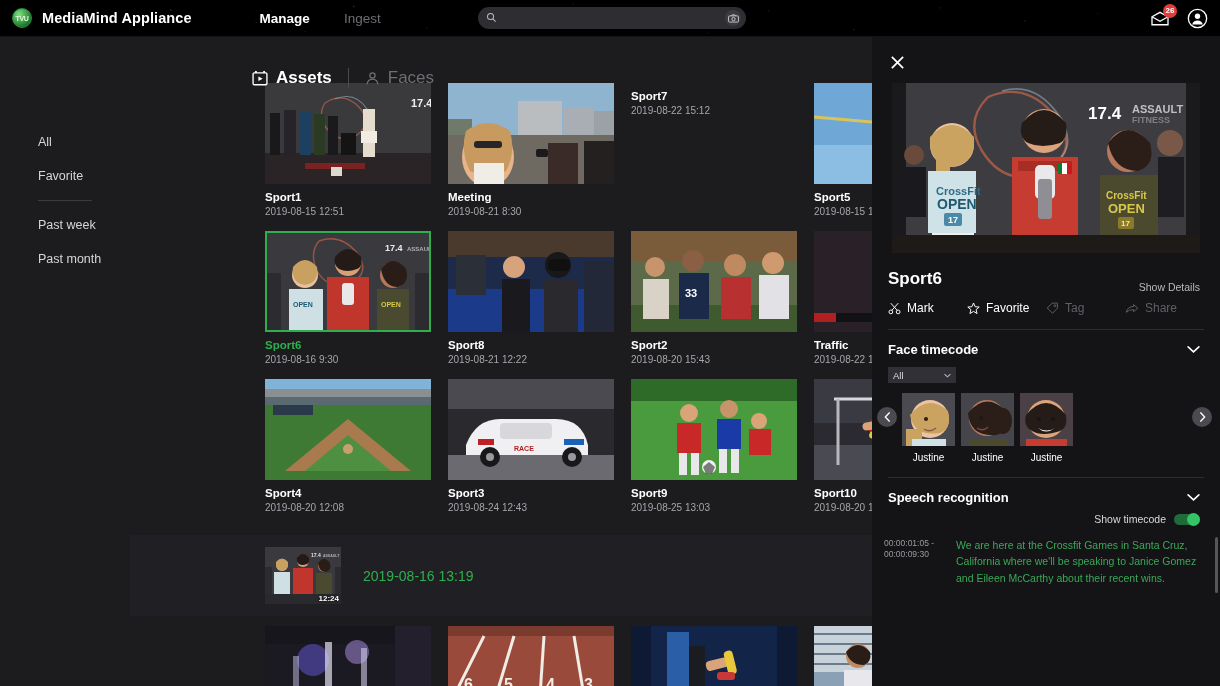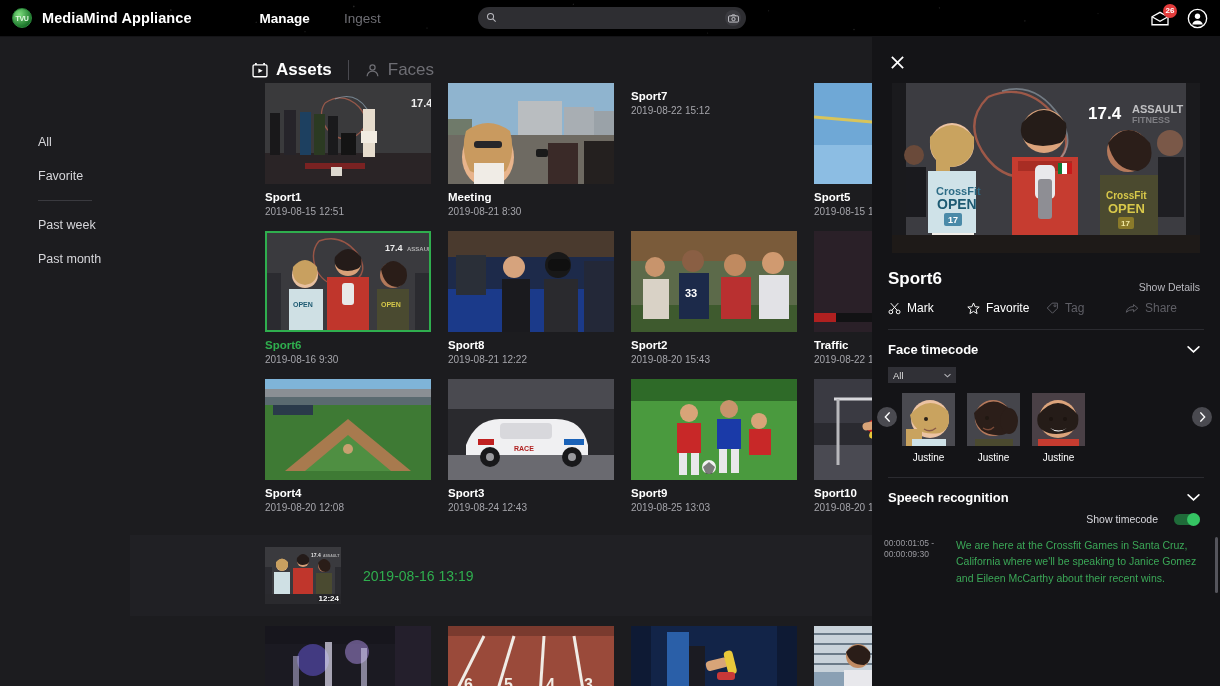--- a/index.html
+++ b/index.html
@@ -89,21 +89,21 @@
   
   .left-rail { width: 130px; min-width: 130px; background: #1c1c1f; padding-top: 88px; }
   .rail-item {
     font-size: 12.5px; color: #d6d6da; padding: 10px 0 10px 38px; cursor: pointer;
   }
   .rail-sep { height: 1px; background: #3a3a3f; margin: 7px 38px 7px 38px; }
 
   
   .center { flex: 1; background: #1c1c1f; position: relative; overflow: hidden; }
   .tabs {
-    position: absolute; left: 0; top: 10px; width: 100%; height: 46px;
+    position: absolute; left: 0; top: 18px; width: 100%; height: 46px;
     display: flex; align-items: center; padding-left: 122px; gap: 0;
     z-index: 5;
   }
   .tab { display: flex; align-items: center; gap: 8px; cursor: pointer; }
   .tab-label { font-size: 17px; font-weight: bold; color: #fff; }
   .tab.dim .tab-label { color: #6e6e74; font-weight: normal; }
   .tab-div { width: 1px; height: 20px; background: #4a4a50; margin: 0 16px; }
 
   .grid-scroll { position: absolute; inset: 46px 0 0 0; overflow: hidden; }
   .grid {
@@ -167,26 +167,26 @@
   }
 
   .faces-row { display: flex; align-items: flex-start; padding: 10px 0 0 0; position: relative; }
   .carousel-btn {
     width: 20px; height: 20px; border-radius: 50%; background: #4a4a50;
     display: flex; align-items: center; justify-content: center; cursor: pointer;
     position: absolute; top: 24px;
   }
   .carousel-btn.left { left: 5px; }
   .carousel-btn.right { right: 8px; }
-  .faces { display: flex; gap: 12px; margin-left: 30px; }
+  .faces { display: flex; gap: 6px; margin-left: 30px; }
   .face { width: 53px; }
   .face-img { width: 53px; height: 53px; background: #2e2e33; overflow: hidden; position: relative; }
   .face-name { font-size: 10px; color: #fff; text-align: center; margin-top: 6px; }
 
-  .timecode-row { display: flex; align-items: center; justify-content: flex-end; gap: 16px; padding: 8px 20px 0 0; }
+  .timecode-row { display: flex; align-items: center; justify-content: flex-end; gap: 8px; padding: 8px 20px 0 0; }
   .tc-label { font-size: 10.5px; color: #d8d8dd; }
   .toggle { width: 26px; height: 11px; border-radius: 6px; background: #1f6b39; position: relative; cursor: pointer; }
   .toggle::after {
     content: ""; position: absolute; right: 0; top: -1px; width: 13px; height: 13px;
     border-radius: 50%; background: #35c463;
   }
 
   .transcripts { padding: 12px 16px 0 12px; position: relative; }
   .tr-row { display: flex; gap: 10px; margin-bottom: 20px; }
   .tr-time { font-size: 8.5px; color: #9a9aa0; width: 62px; min-width: 62px; line-height: 1.35; padding-top: 1px; }

